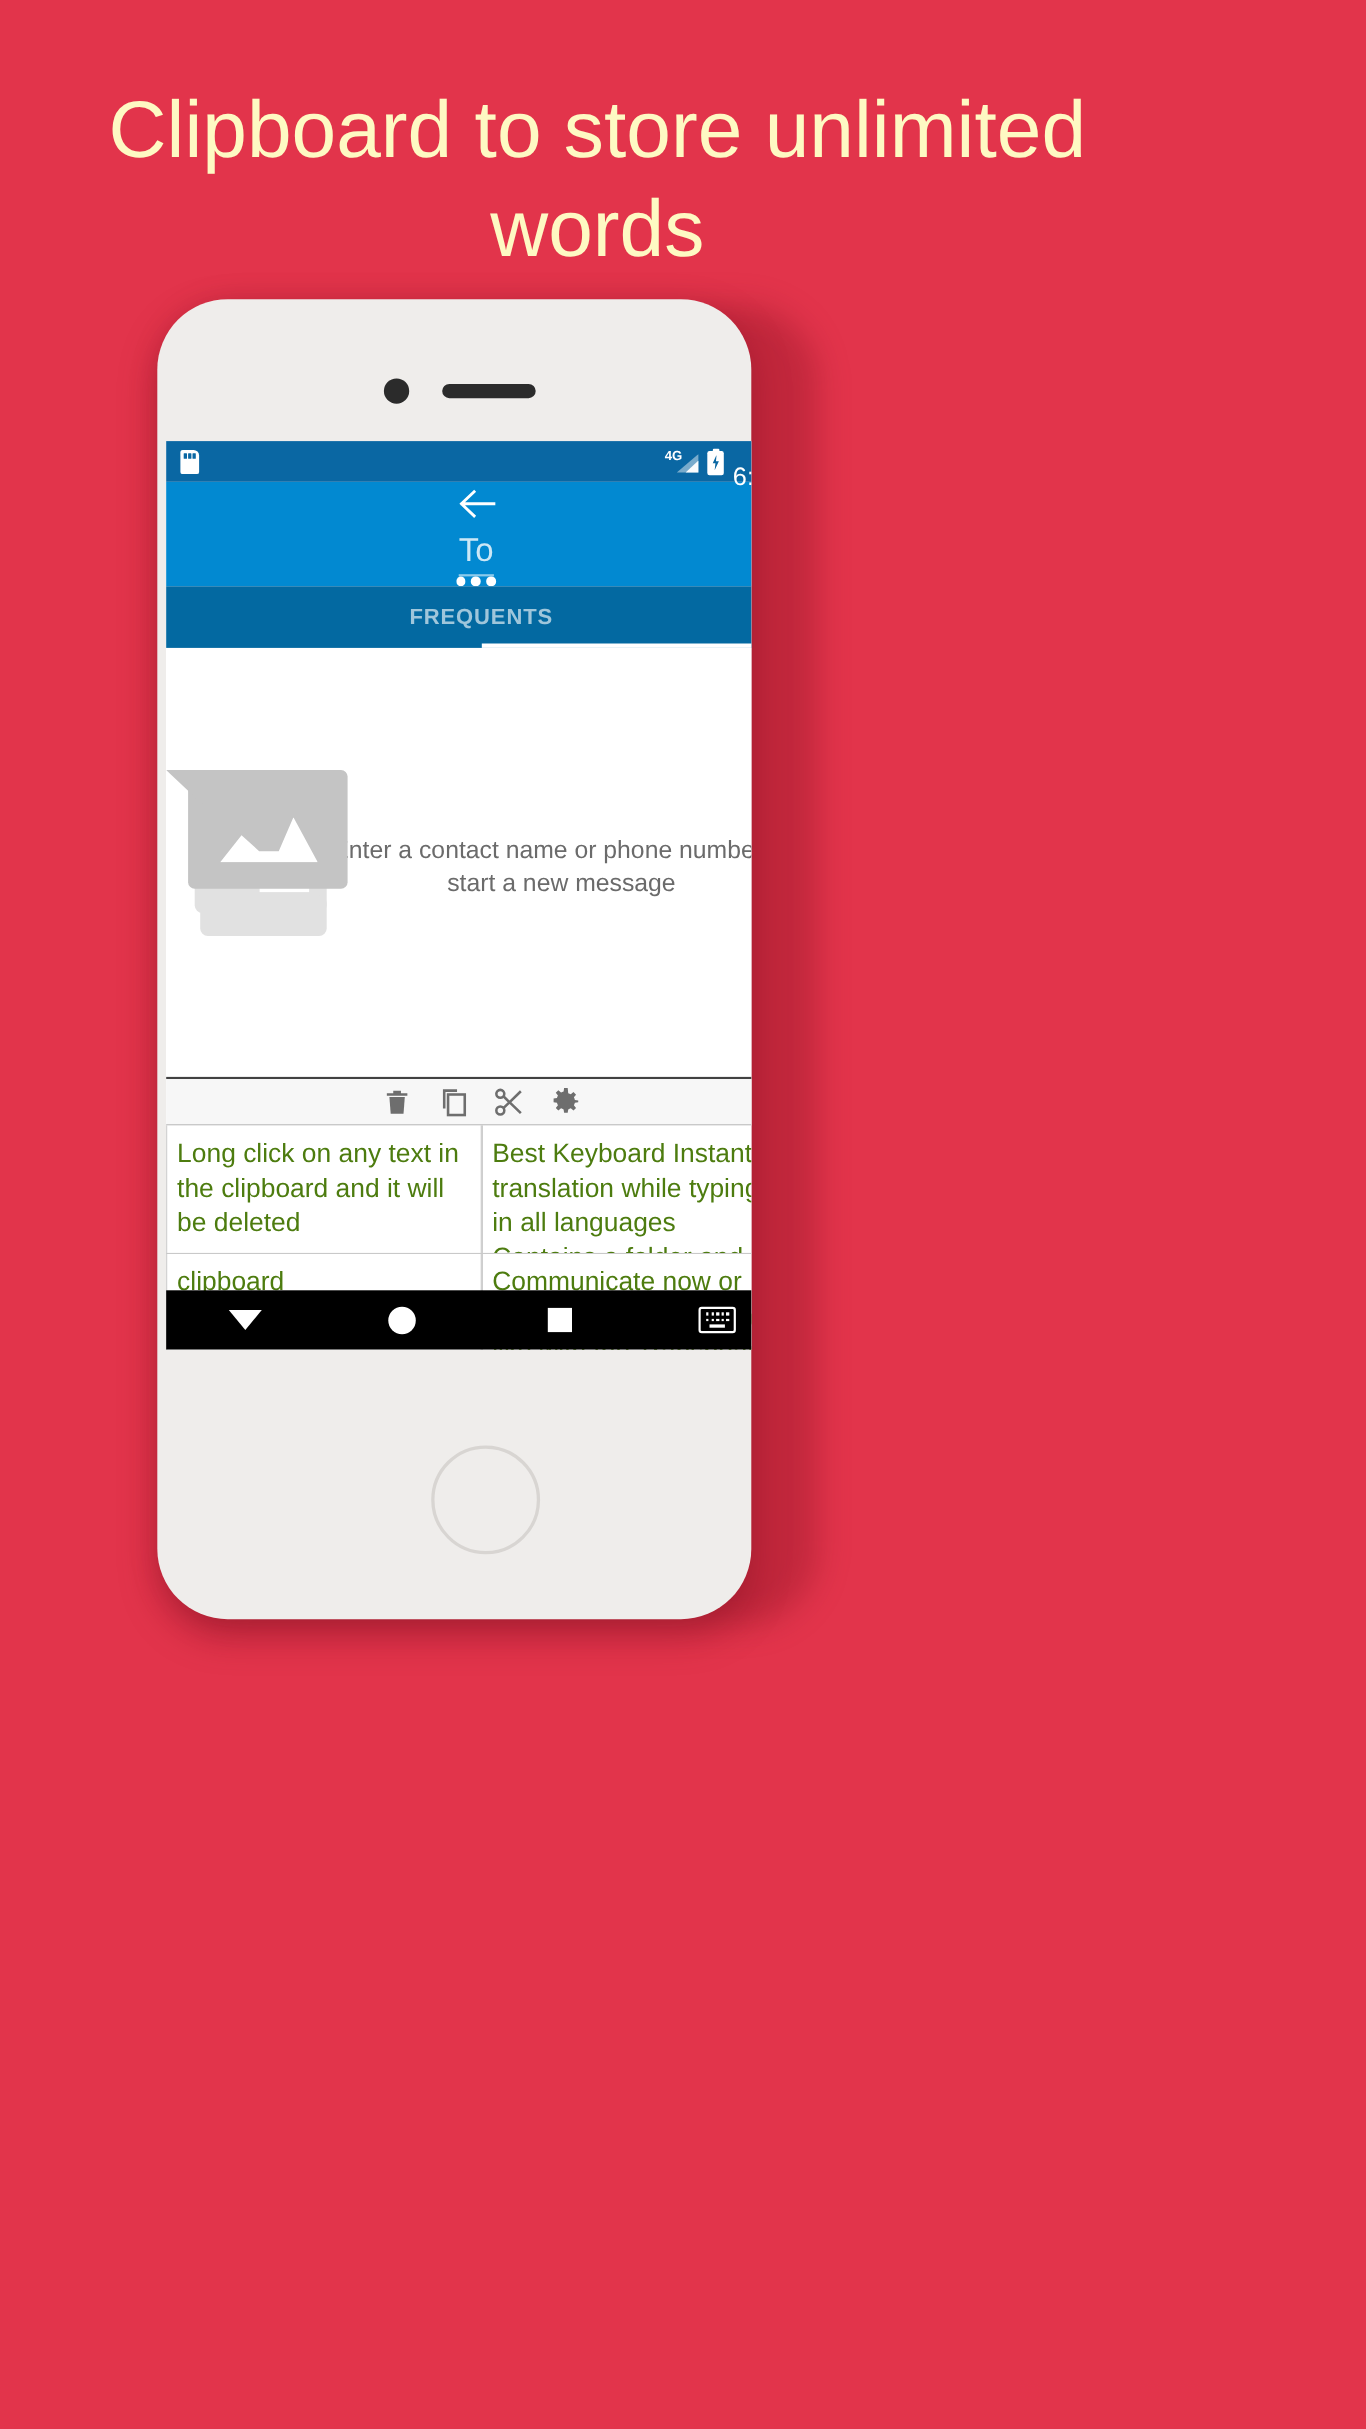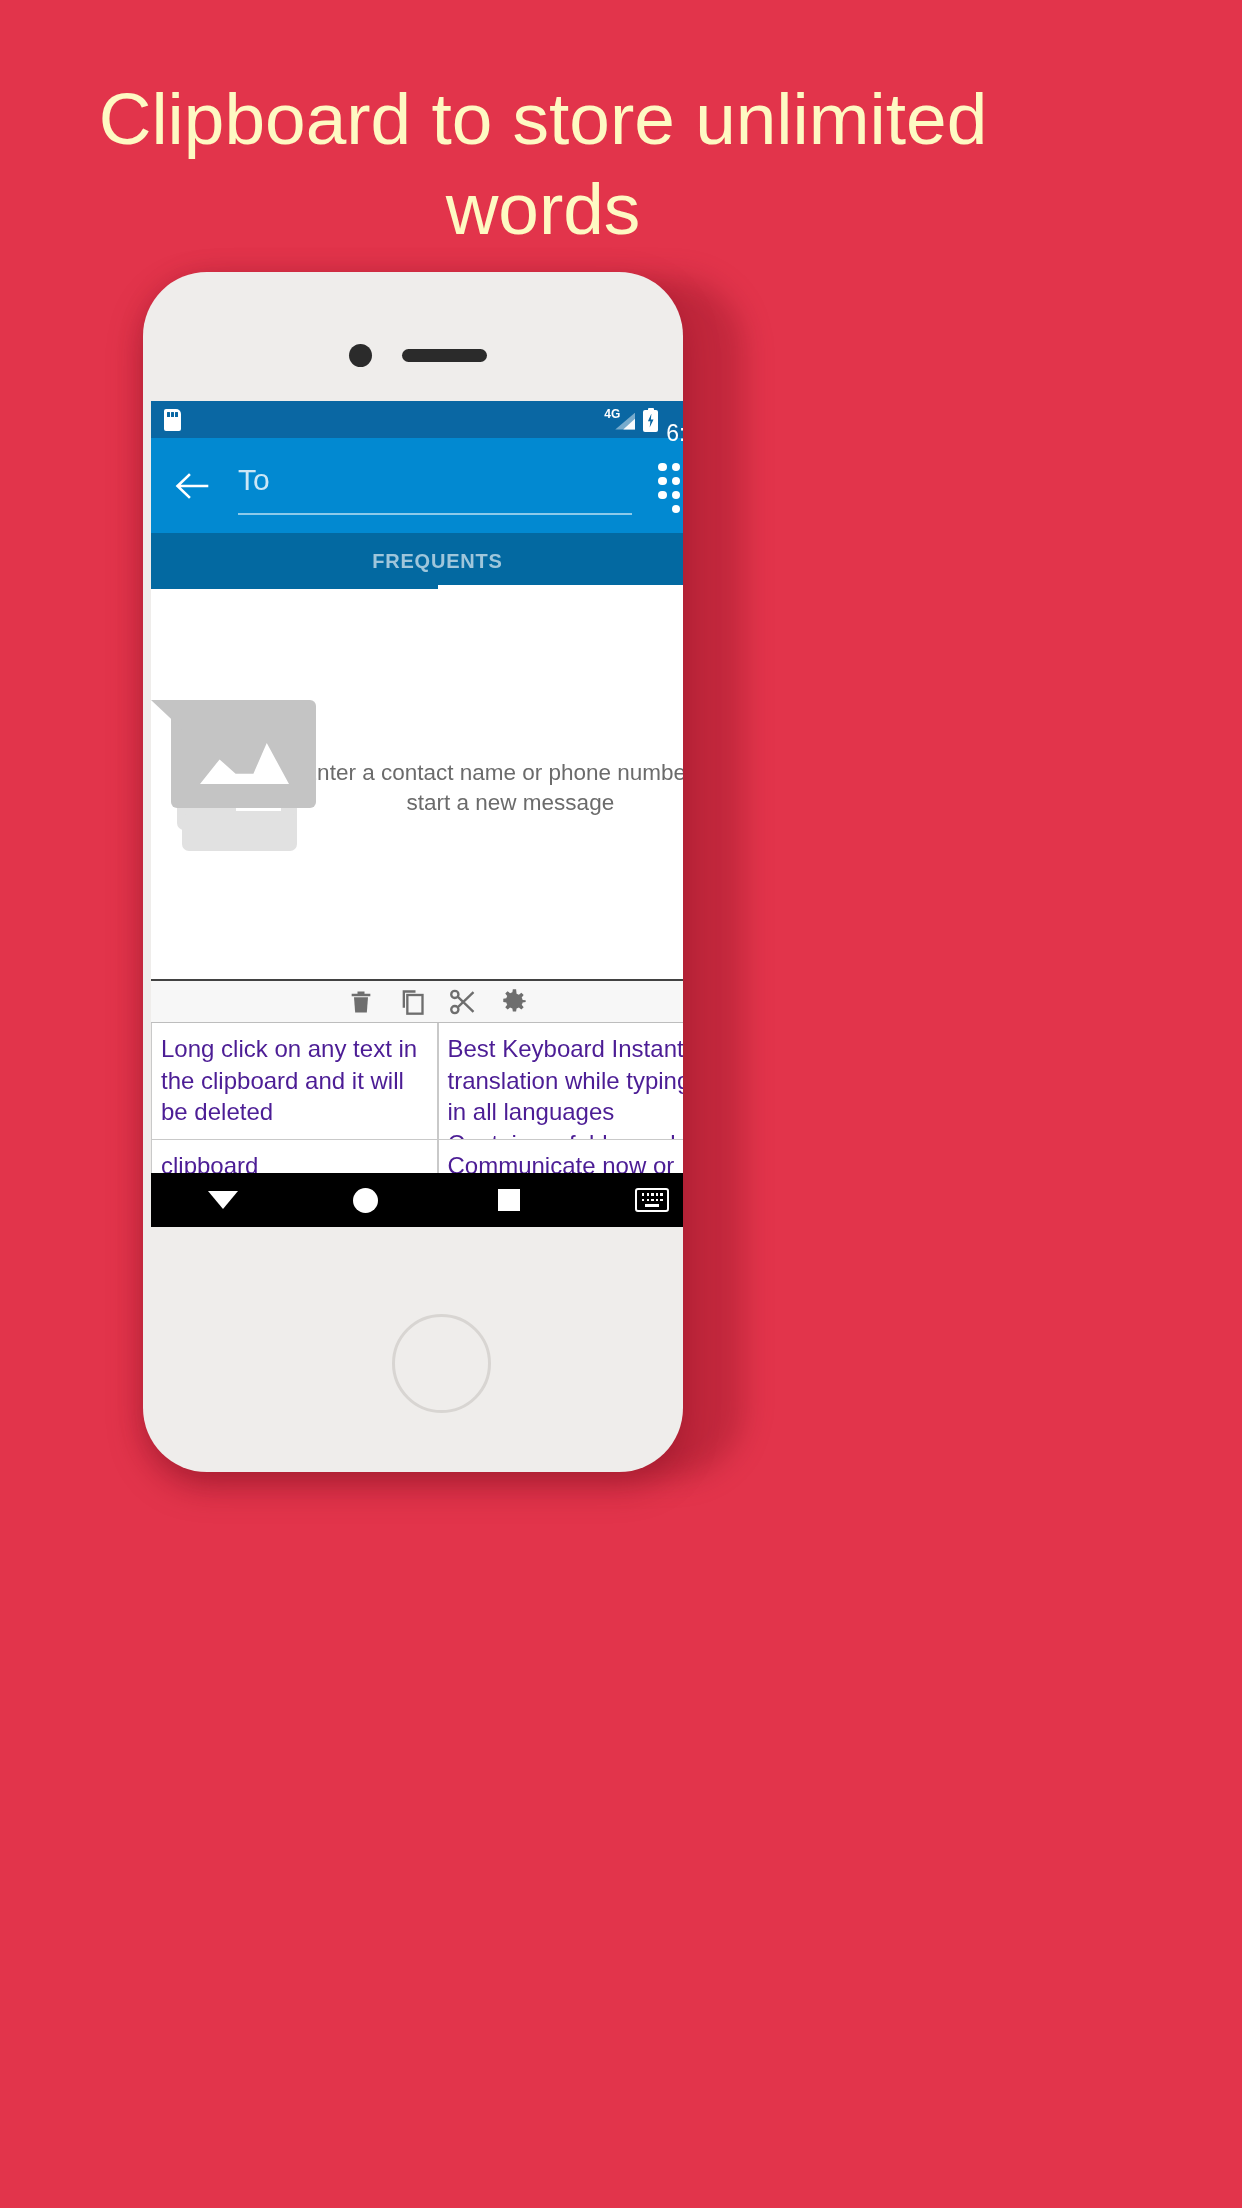--- a/index.html
+++ b/index.html
@@ -171,20 +171,21 @@
   }
   .clock { font-size: 23px; font-weight: normal; letter-spacing: 0px; margin-top: 27px; }
 
   
   .app-bar {
     background: #0289D1;
     height: 95px;
     display: flex;
     align-items: center;
     padding: 0 30px 0 20px;
+    flex-direction: column;
   }
   .back-arrow {
     width: 40px; height: 40px;
     position: relative;
     flex: 0 0 auto;
   }
   .back-arrow svg { display: block; }
   .to-field {
     flex: 1;
     margin-left: 27px;
@@ -334,21 +335,21 @@
   .clip-toolbar .ic { width: 28px; height: 28px; display:block; }
   .clip-rows { }
   .clip-row { display: flex; }
   .clip-cell {
     width: 50%;
     border: 1px solid #C9C9C9;
     border-top: none;
     padding: 10px 9px 8px 9px;
     font-size: 24px;
     line-height: 31.5px;
-    color: #4c1d95;
+    color: #4d7c0f;
     overflow: hidden;
   }
   .clip-row.r1 .clip-cell { height: 117px; }
   .clip-row.r2 .clip-cell { height: 140px; }
 
   
   .nav-bar {
     position: absolute;
     left: 0; bottom: 0;
     width: 573px;

